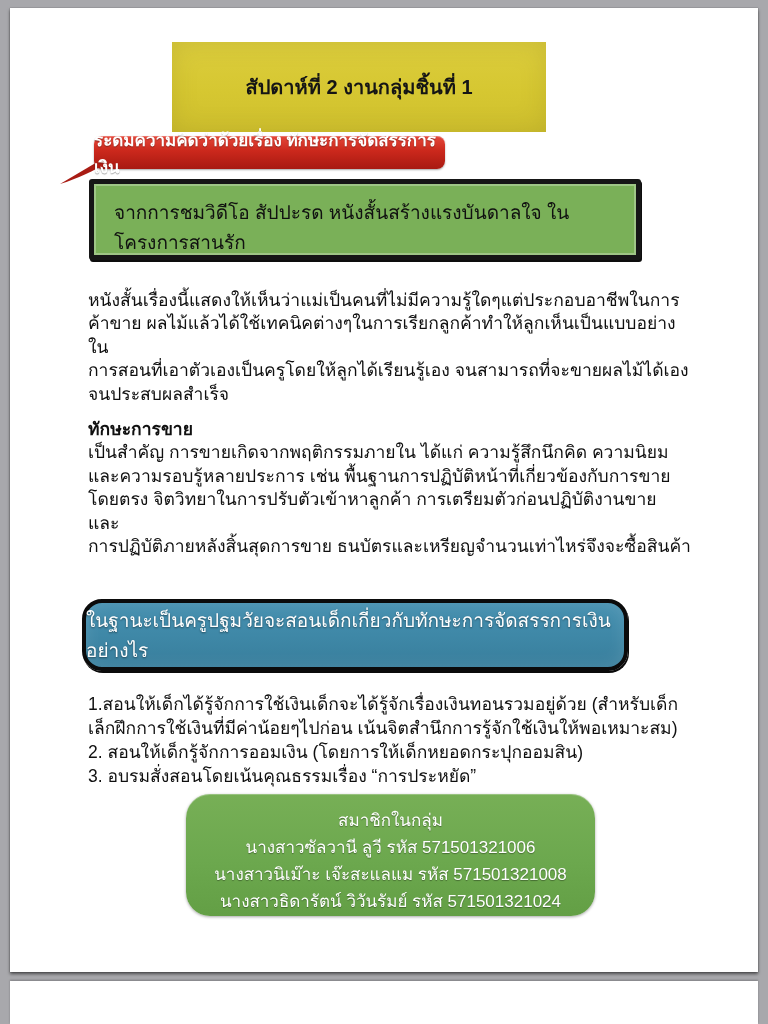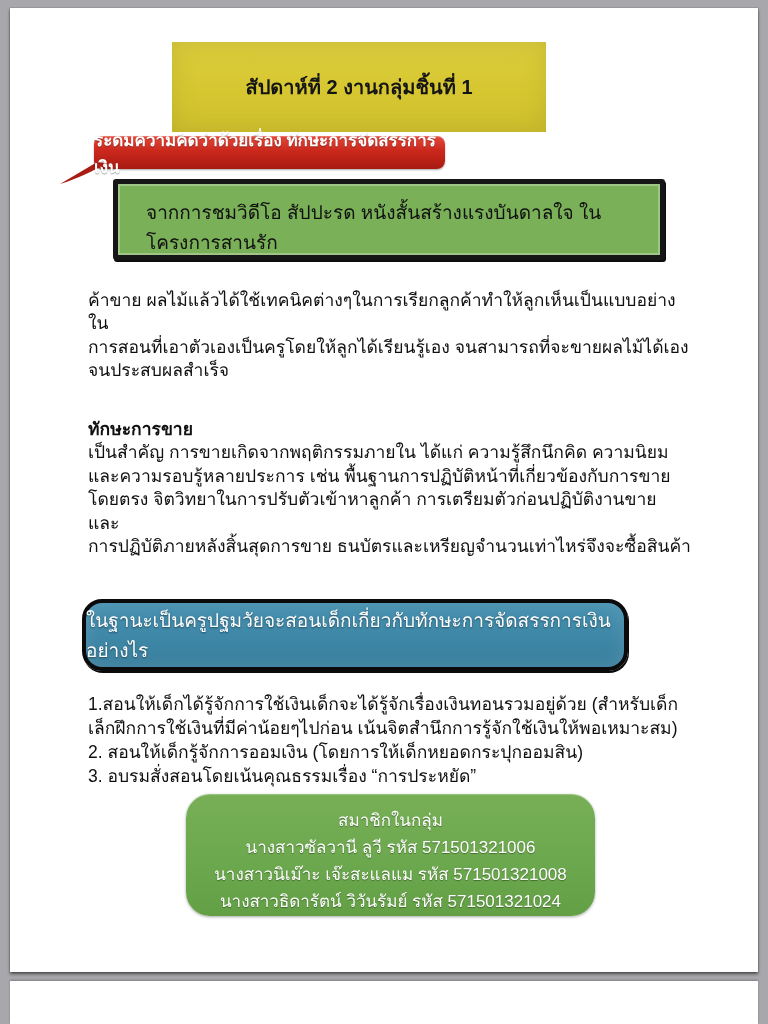--- a/index.html
+++ b/index.html
@@ -38,25 +38,25 @@
     display:flex; align-items:center; justify-content:center;
     color:#fff; font-size:17px; font-weight:bold;
     text-shadow:0 1px 1px rgba(0,0,0,.35);
     z-index:3;
   }
   .callout-tail {
     position:absolute; left:50px; top:150px; width:48px; height:28px; z-index:2;
   }
   
   .video-banner {
-    position:absolute; left:103px; top:171px; width:552px; height:81px;
+    position:absolute; left:79px; top:171px; width:552px; height:81px;
     background:#7ab058;
     border:5px solid #161616; border-radius:3px;
     box-shadow:inset 0 0 0 2px rgba(255,255,255,.28), 1px 2px 0 #0d0d0d;
-    padding:13px 12px 0 28px;
+    padding:13px 12px 0 20px;
     font-size:19px; color:#101010;
   }
   
   .textblock {
     position:absolute; color:#101010;
     font-size:17.5px; line-height:23.4px; width:604px; left:78px;
   }
   .tb-intro { top:281px; }
   .tb-sales { top:410px; }
   .tb-answers { top:684px; line-height:24px; width:610px; }
@@ -98,20 +98,21 @@
   </svg>
   <div class="red-callout">
     <span>ระดมความคิดว่าด้วยเรื่อง ทักษะการจัดสรรการเงิน</span>
   </div>
 
   <div class="video-banner">
     <span>จากการชมวิดีโอ สัปปะรด หนังสั้นสร้างแรงบันดาลใจ ในโครงการสานรัก</span>
   </div>
 
   <div class="textblock tb-intro">
+    <div>หนังสั้นเรื่องนี้แสดงให้เห็นว่าแม่เป็นคนที่ไม่มีความรู้ใดๆแต่ประกอบอาชีพในการ</div>
     <div>ค้าขาย ผลไม้แล้วได้ใช้เทคนิคต่างๆในการเรียกลูกค้าทำให้ลูกเห็นเป็นแบบอย่างใน</div>
     <div>การสอนที่เอาตัวเองเป็นครูโดยให้ลูกได้เรียนรู้เอง จนสามารถที่จะขายผลไม้ได้เอง</div>
     <div>จนประสบผลสำเร็จ</div>
   </div>
 
   <div class="textblock tb-sales">
     <div class="bold-line">ทักษะการขาย</div>
     <div>เป็นสำคัญ    การขายเกิดจากพฤติกรรมภายใน ได้แก่ ความรู้สึกนึกคิด ความนิยม</div>
     <div>และความรอบรู้หลายประการ  เช่น  พื้นฐานการปฏิบัติหน้าที่เกี่ยวข้องกับการขาย</div>
     <div>โดยตรง  จิตวิทยาในการปรับตัวเข้าหาลูกค้า การเตรียมตัวก่อนปฏิบัติงานขาย และ</div>

